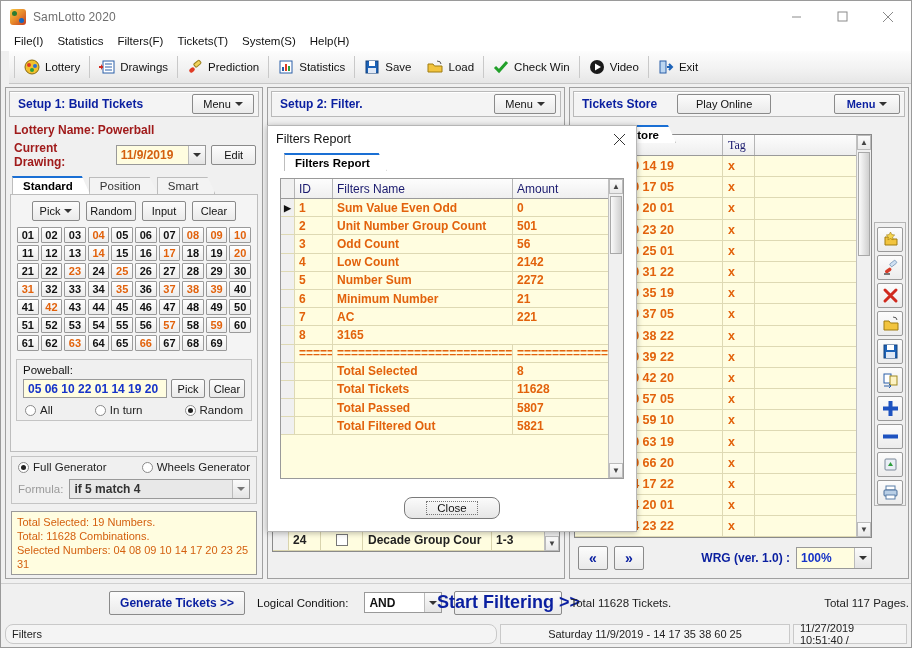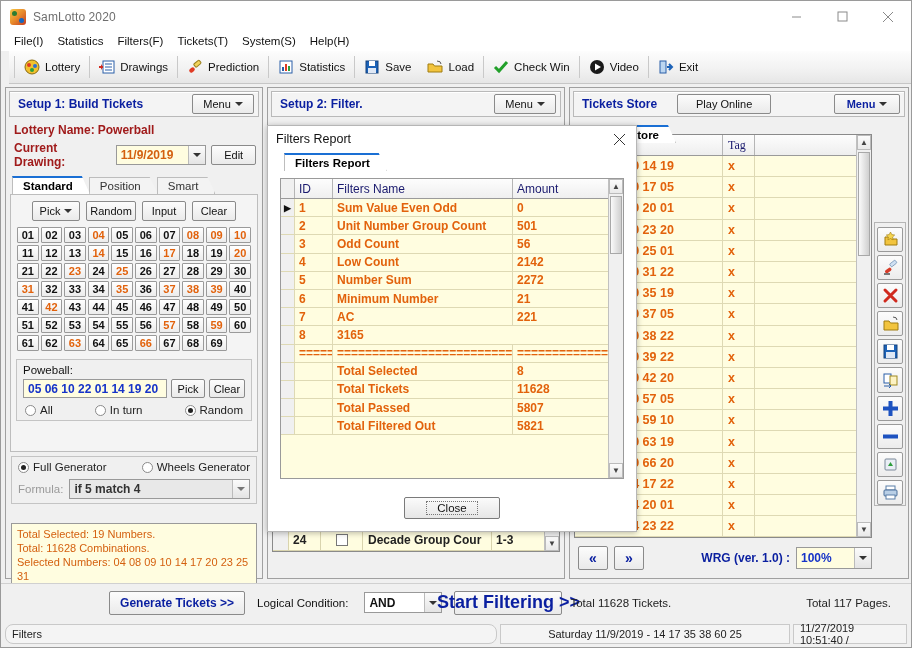--- a/index.html
+++ b/index.html
@@ -120,21 +120,21 @@
   }
 
   .numgrid { display:grid; grid-template-columns:repeat(10,1fr); gap:2px; padding:4px 6px 2px 6px; }
   .numcell {
     height:16px; border:1px solid #9a9a9a; background:linear-gradient(#ffffff,#ececec);
     display:flex;align-items:center;justify-content:center;
     font-size:11px; font-weight:bold; color:#111; font-family:"Liberation Sans",sans-serif;
     border-radius:1px;
   }
   .numcell.sel { color:#e2620c; }
-  .groupbox { border:1px solid #c4c4c4; background:#f0f0f0; margin:19px 5px; padding:4px 6px; }
+  .groupbox { border:1px solid #c4c4c4; background:#f0f0f0; margin:7px 5px; padding:4px 6px; }
   .radio { display:flex; align-items:center; gap:4px; font-size:11.5px; color:#222; }
   .radio .dot {
     width:11px;height:11px;border-radius:50%;border:1px solid #8a8a8a;background:#fff;flex:none;
     display:flex;align-items:center;justify-content:center;
   }
   .radio.on .dot::after { content:""; width:5px;height:5px;border-radius:50%;background:#222; }
   .chk { display:flex;align-items:center;gap:5px;font-size:11.5px;color:#9a9a9a; }
   .chk .box { width:12px;height:12px;border:1px solid #b0b0b0;background:#f4f4f4;flex:none; }
   .statusbox {
     background:#fffde0; border:1px solid #9a9a9a; margin:4px 5px; padding:3px 5px;
@@ -195,21 +195,21 @@
   .rep-hrow { display:flex; height:20px; background:linear-gradient(#fdfdfd,#efefef); border-bottom:1px solid #9a9a9a; font-size:12px; color:#1a1a6e; }
   .rep-hrow div { display:flex;align-items:center;padding-left:4px;border-right:1px solid #b5b5b5; }
   .rep-row { display:flex; height:18.2px; border-bottom:1px solid #ded9b4; font-size:12px; font-weight:bold; color:#e2620c; }
   .rep-row div { display:flex;align-items:center;padding-left:4px;border-right:1px solid #ded9b4; }
   .c-marker { width:14px; background:#f0f0f0; justify-content:center; padding-left:0 !important; color:#111; font-size:9px; }
   .c-id { width:38px; }
   .c-name { width:180px; }
   .c-amt { flex:1; border-right:none !important; }
   #modal-close-btn { position:absolute; left:50%; transform:translateX(-50%); bottom:12px;
      width:96px; height:22px; border:1px solid #7a7a7a; background:linear-gradient(#fbfbfb,#e6e6e6);
-     display:flex;align-items:center;justify-content:center; font-size:11.5px; color:#111; border-radius:2px; }
+     display:flex;align-items:center;justify-content:center; font-size:11.5px; color:#111; border-radius:8px; }
   #modal-close-btn span { border:1px dotted #777; padding:0 10px; }
 </style>
 </head>
 <body>
 
 <div id="app">
 
   <div id="titlebar">
     <div id="app-icon"></div>
     <div id="title-text">SamLotto 2020</div>
@@ -903,21 +903,21 @@
     <div class="combo" style="margin-left:16px;width:78px;height:21px;background:#fff;">
       <div class="cval" style="color:#111;font-weight:bold;">AND</div>
       <div class="carrow">
           <span class="caret"></span>
         </div>
     </div>
     <div class="btn blue" style="margin-left:12px;width:108px;height:24px;font-size:18px;">
       <span>Start Filtering &gt;&gt;</span>
     </div>
     <div style="margin-left:8px;font-size:11.5px;color:#222;">Total 11628 Tickets.</div>
-    <div style="margin-left:auto;margin-right:20px;font-size:11.5px;color:#222;">Total 117 Pages.</div>
+    <div style="margin-left:auto;margin-right:2px;font-size:11.5px;color:#222;">Total 117 Pages.</div>
   </div>
 
   <div id="statusbar">
     <div class="sbcell" style="width:492px;border-radius:8px;">Filters</div>
     <div class="sbcell" style="width:290px;justify-content:center;">Saturday 11/9/2019 - 14 17 35 38 60 25</div>
     <div class="sbcell" style="flex:1;">11/27/2019 10:51:40 /</div>
   </div>
 
 </div>
 

